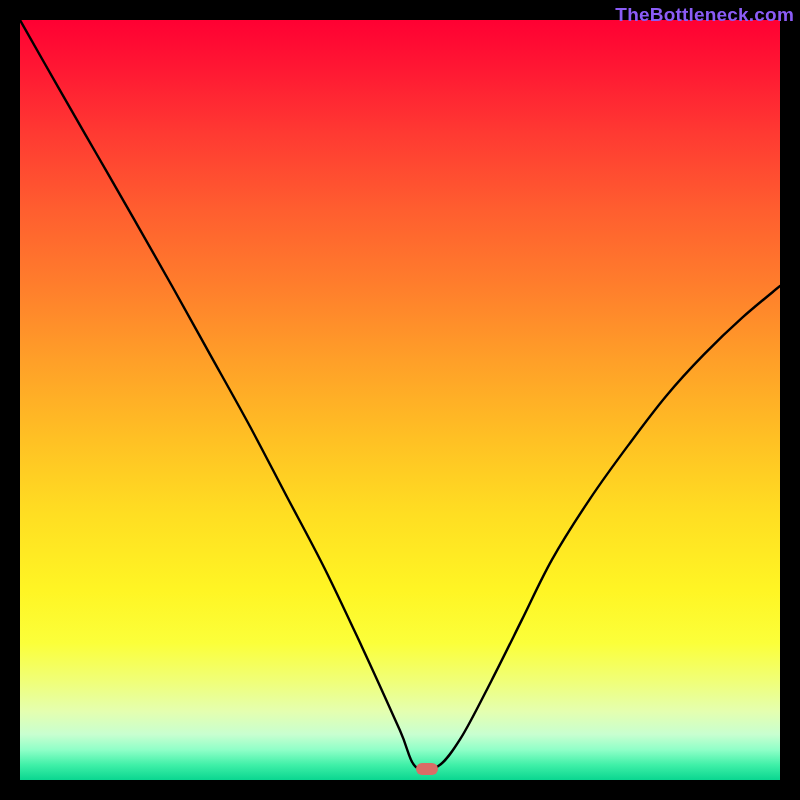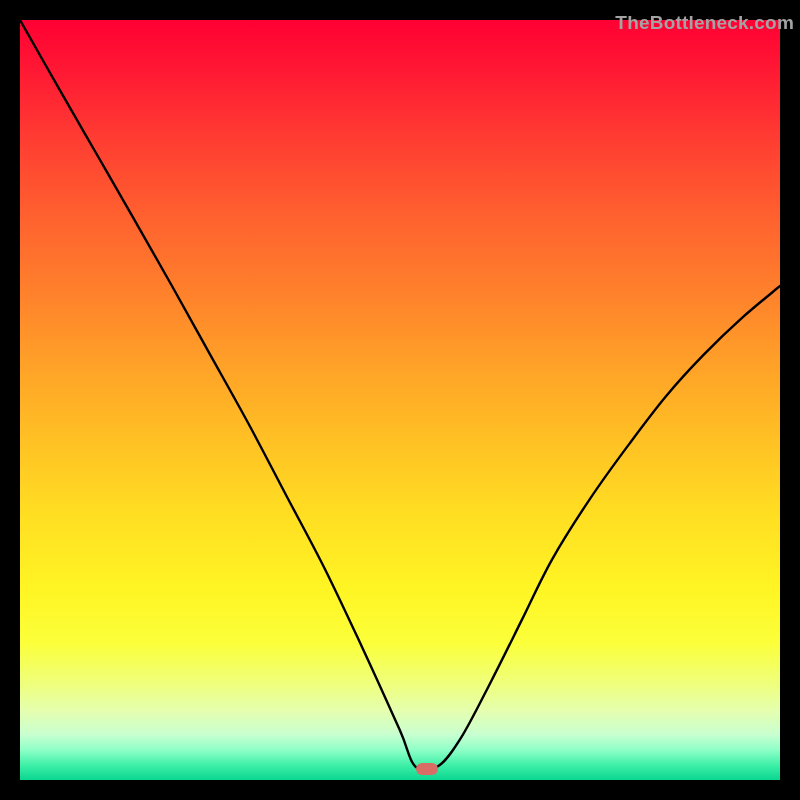--- a/index.html
+++ b/index.html
@@ -45,23 +45,23 @@
       #f0ff78 87%,
       #e4ffb0 91%,
       #c8ffd0 94%,
       #90ffc8 96%,
       #40f0a8 98%,
       #0ad690 100%
     );
   }
   .watermark {
     position: absolute;
-    top: 12px;
+    top: 4px;
     right: 6px;
-    color: #a3a3a3;
+    color: #8b5cf6;
     font-size: 19px;
     font-weight: 600;
     letter-spacing: 0.2px;
     user-select: none;
   }
   svg.curve {
     position: absolute;
     inset: 0;
   }
   .marker {

